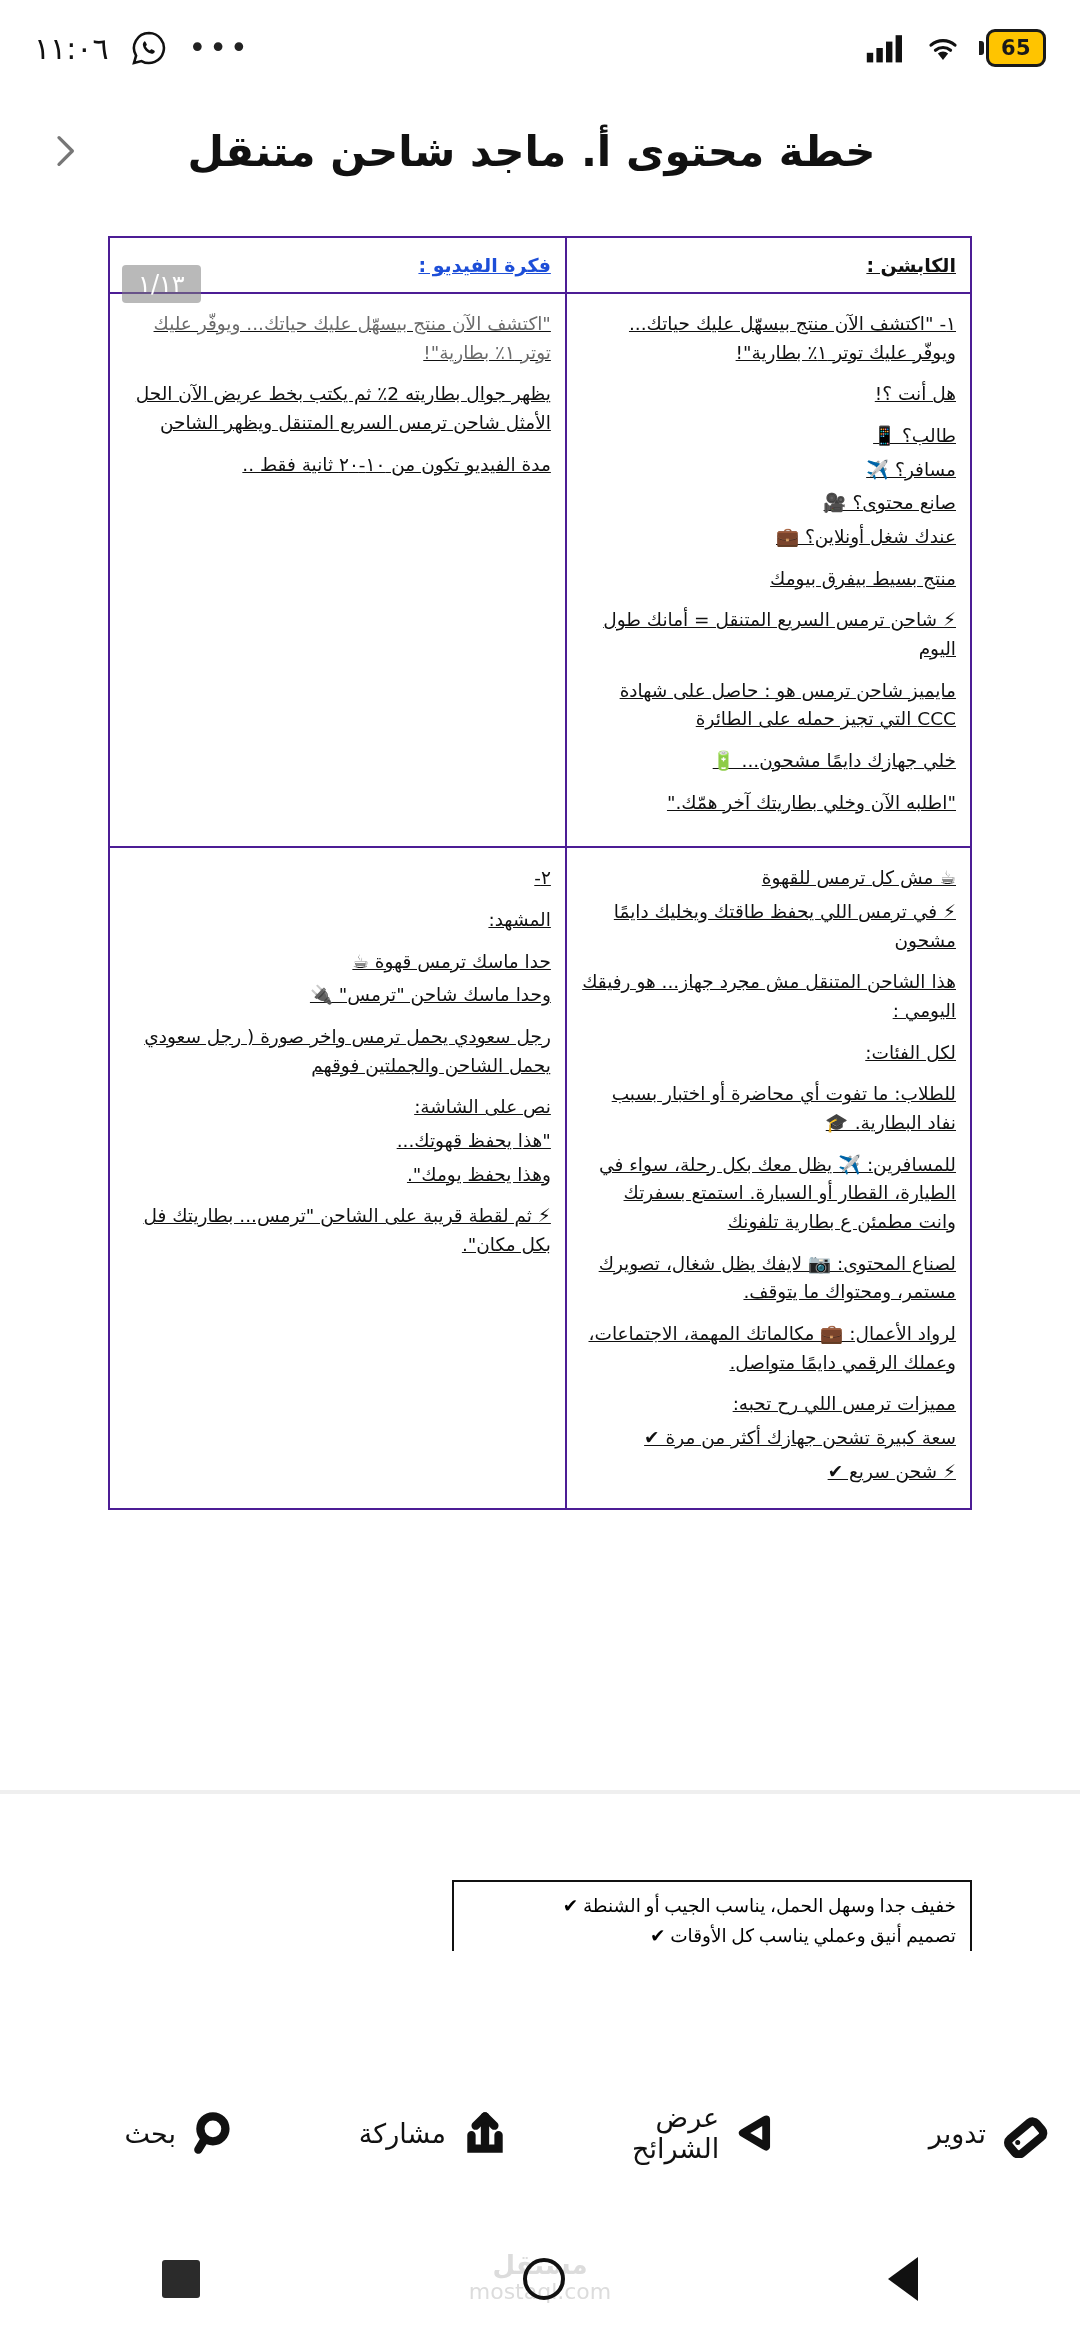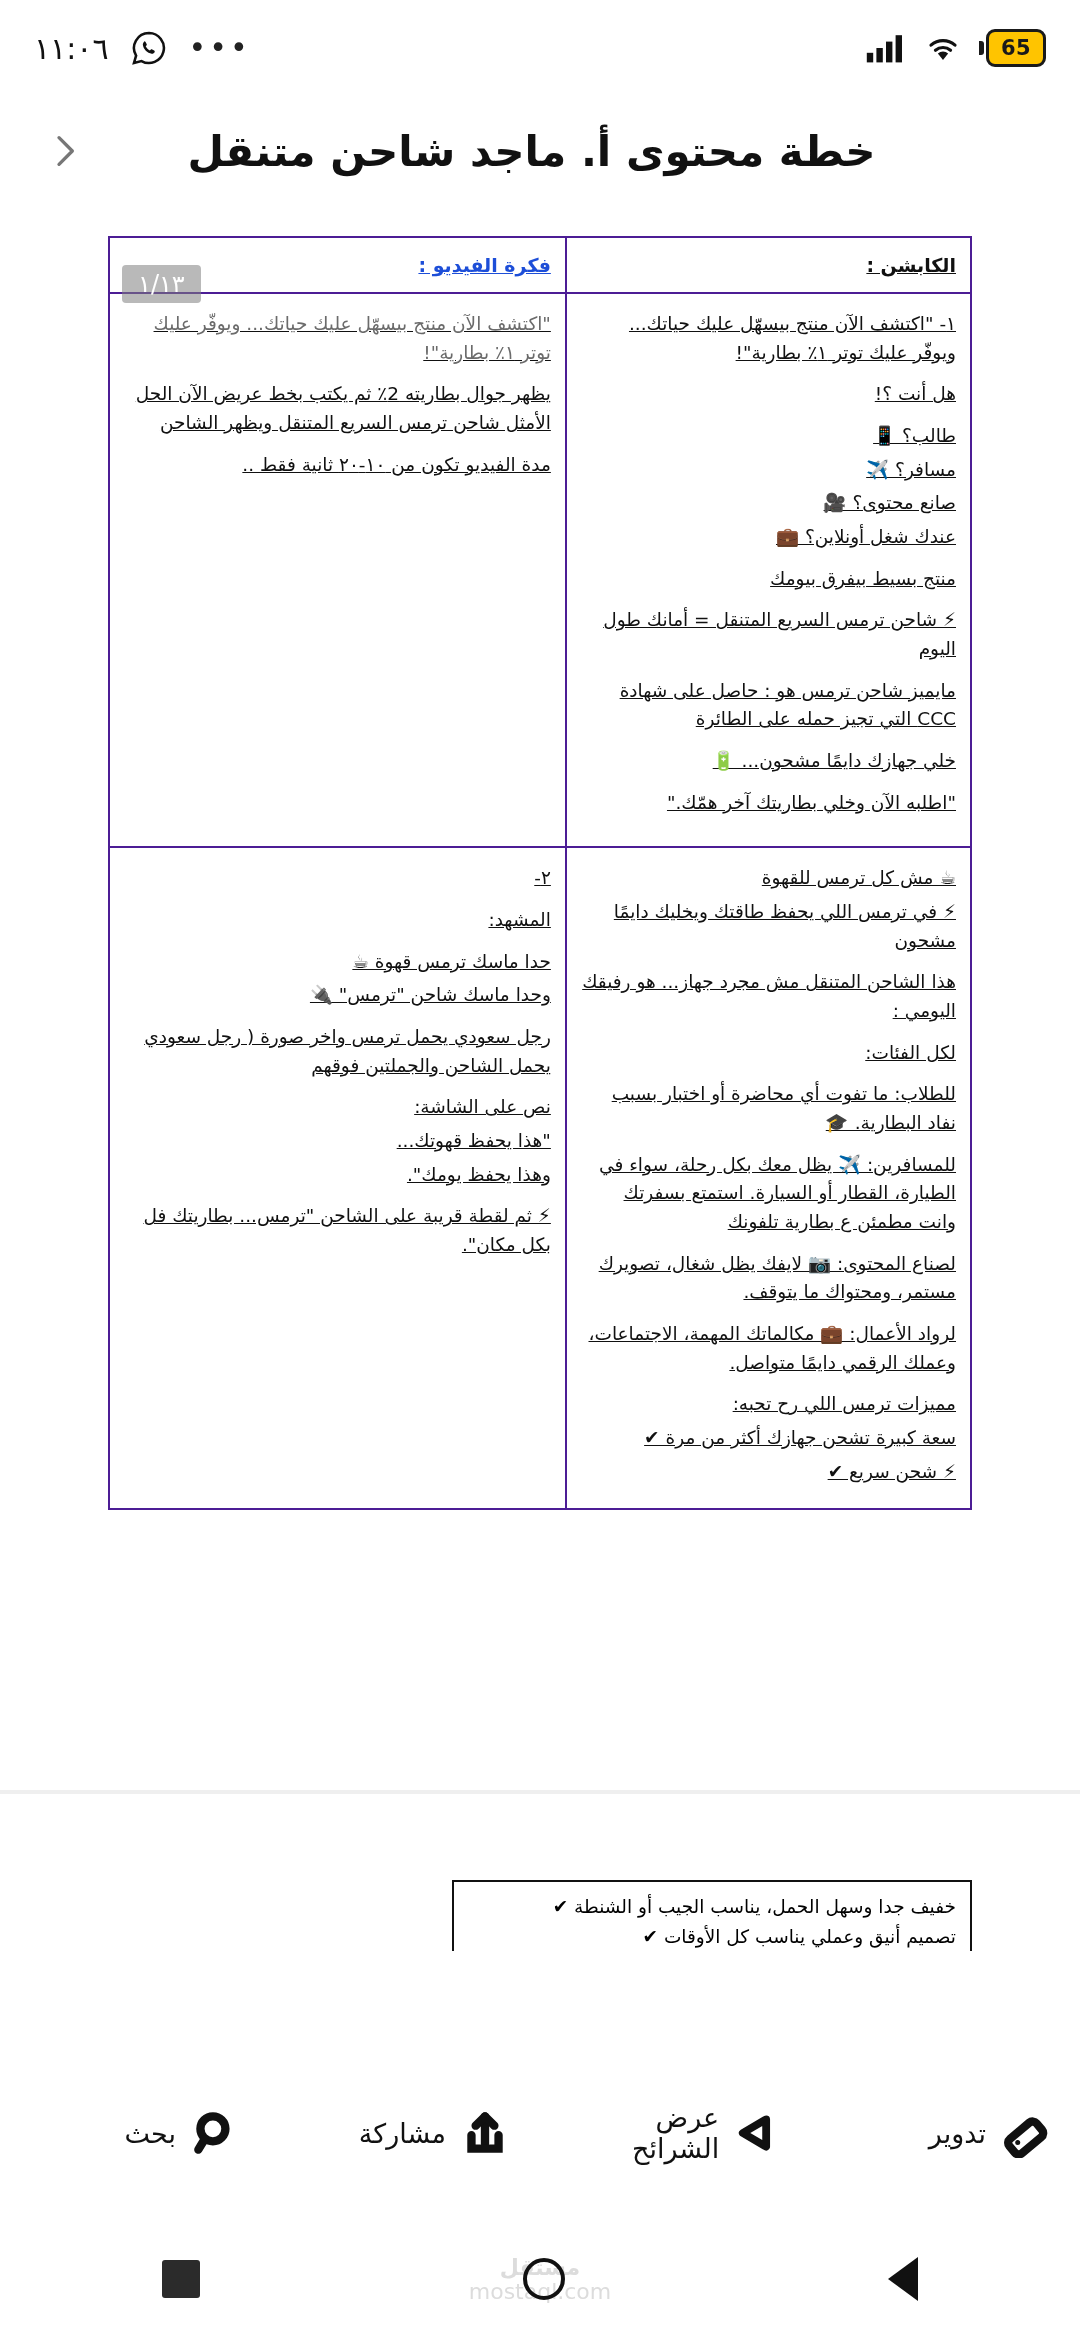--- a/index.html
+++ b/index.html
@@ -82,20 +82,21 @@
 
   
   .doc2 {
     position: absolute; top: 1880px; left: 108px; width: 864px;
     background: #fff; overflow: hidden; height: 96px;
   }
   .doc2 .inner {
     border: 2px solid #111; border-bottom: none;
     padding: 10px 14px 0 14px; font-size: 18.5px; line-height: 1.6;
     width: 520px;
+    font-family: Liberation Serif, serif;
   }
   .divider-band {
     position: absolute; left: 0; right: 0; top: 1790px; height: 4px; background: #efefef;
   }
 
   
   .toolbar {
     position: absolute; left: 0; right: 0; bottom: 122px; height: 170px;
     display: flex; align-items: center; justify-content: space-around;
     background: #fff;
@@ -111,21 +112,21 @@
   }
   .nav-tri { width: 0; height: 0; border-top: 22px solid transparent; border-bottom: 22px solid transparent; border-right: 30px solid #111; }
   .nav-circle { width: 42px; height: 42px; border: 4px solid #111; border-radius: 50%; }
   .nav-square { width: 38px; height: 38px; background: #2b2b2b; border-radius: 3px; }
 
   .watermark {
     position: absolute; bottom: 36px; left: 50%; transform: translateX(-50%);
     color: #dcdcdc; font-size: 22px; text-align: center; line-height: 1.1;
     pointer-events: none;
   }
-  .watermark .wm1 { font-size: 22px; font-weight: 700; }
+  .watermark .wm1 { font-size: 26px; font-weight: 700; }
 </style>
 </head>
 <body>
 
 <div class="screen">
 
   <div class="statusbar">
     <div class="sb-left">
       <div class="battery">
         <div class="batt-body">

